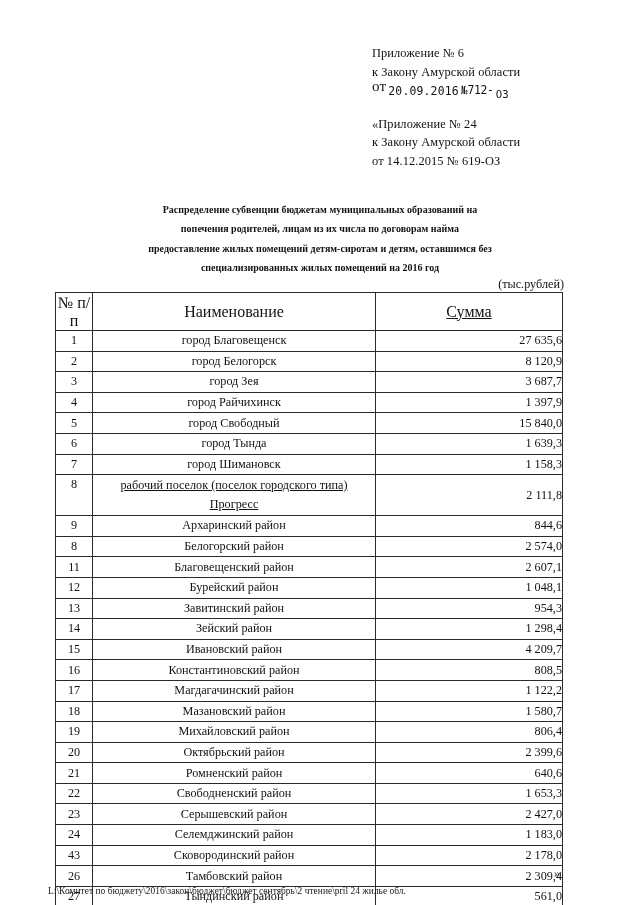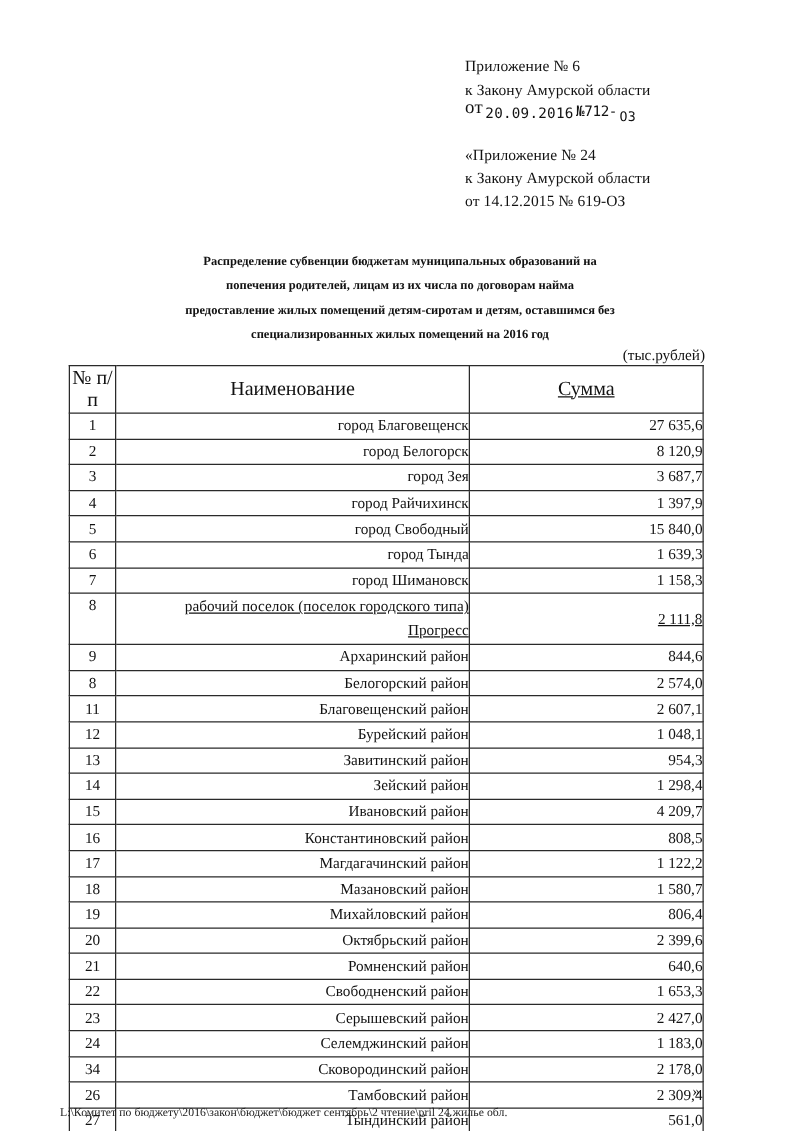--- a/index.html
+++ b/index.html
@@ -115,38 +115,38 @@
     font-size: 16px;
   }
 
   tbody td { height: 19.6px; }
 
   td.c-num {
     text-align: center;
     font-size: 12.2px;
   }
   td.c-name {
-    text-align: right;
+    text-align: center;
     padding-left: 5px;
   }
   td.c-sum {
     text-align: right;
     padding-right: 7px;
   }
 
   
   tr.tall td { height: 38px; }
   tr.tall td.c-num { vertical-align: top; padding-top: 2px; }
   tr.tall td.c-name {
     vertical-align: top;
     padding-top: 1px;
     line-height: 18.4px;
     text-decoration: underline;
   }
-  tr.tall td.c-sum { vertical-align: middle; text-decoration: underline; }
+  tr.tall td.c-sum { vertical-align: middle; }
 
   
   .close-quote {
     position: absolute;
     left: 554px;
     top: 866px;
     font-size: 12px;
   }
 
   
@@ -319,21 +319,21 @@
             <td class="c-num">23</td>
             <td class="c-name">Серышевский район</td>
             <td class="c-sum">2 427,0</td>
           </tr>
           <tr>
             <td class="c-num">24</td>
             <td class="c-name">Селемджинский район</td>
             <td class="c-sum">1 183,0</td>
           </tr>
           <tr>
-            <td class="c-num">34</td>
+            <td class="c-num">43</td>
             <td class="c-name">Сковородинский район</td>
             <td class="c-sum">2 178,0</td>
           </tr>
           <tr>
             <td class="c-num">26</td>
             <td class="c-name">Тамбовский район</td>
             <td class="c-sum">2 309,4</td>
           </tr>
           <tr>
             <td class="c-num">27</td>

